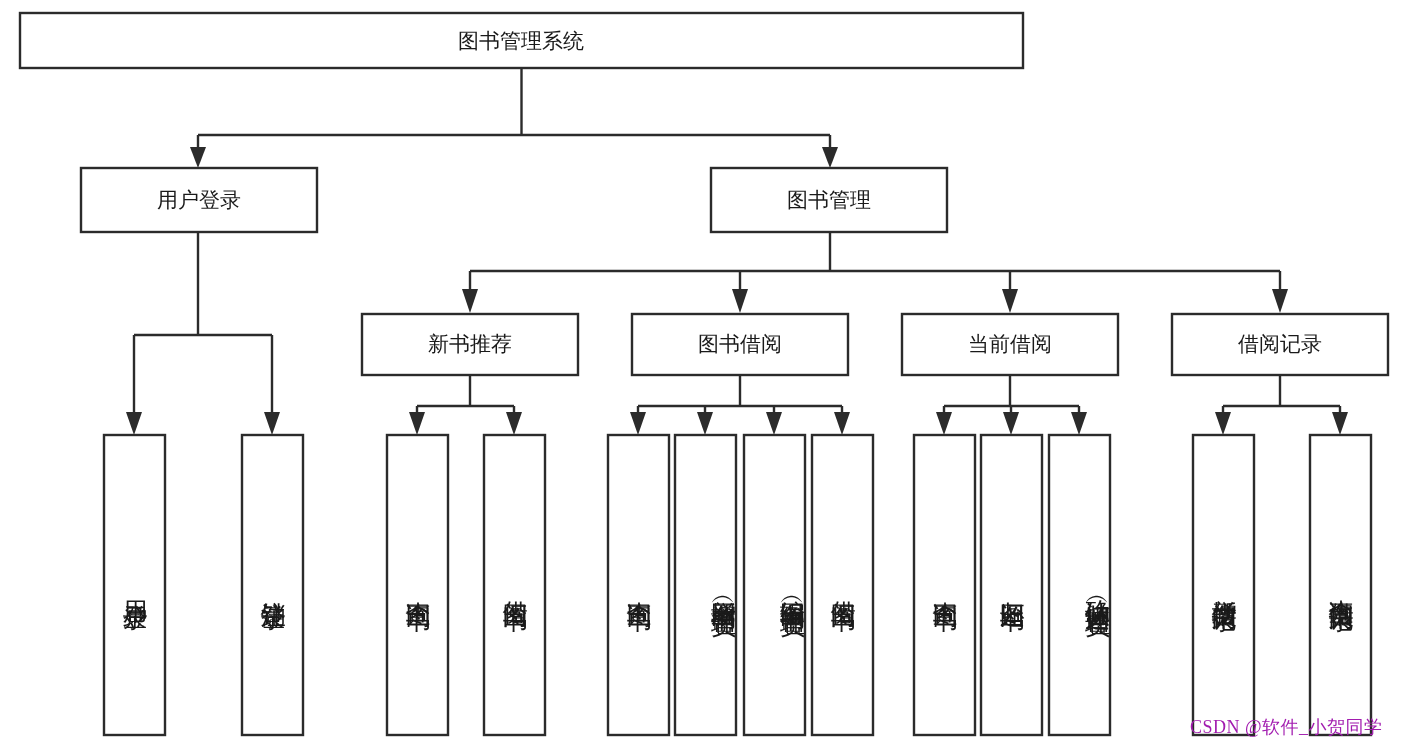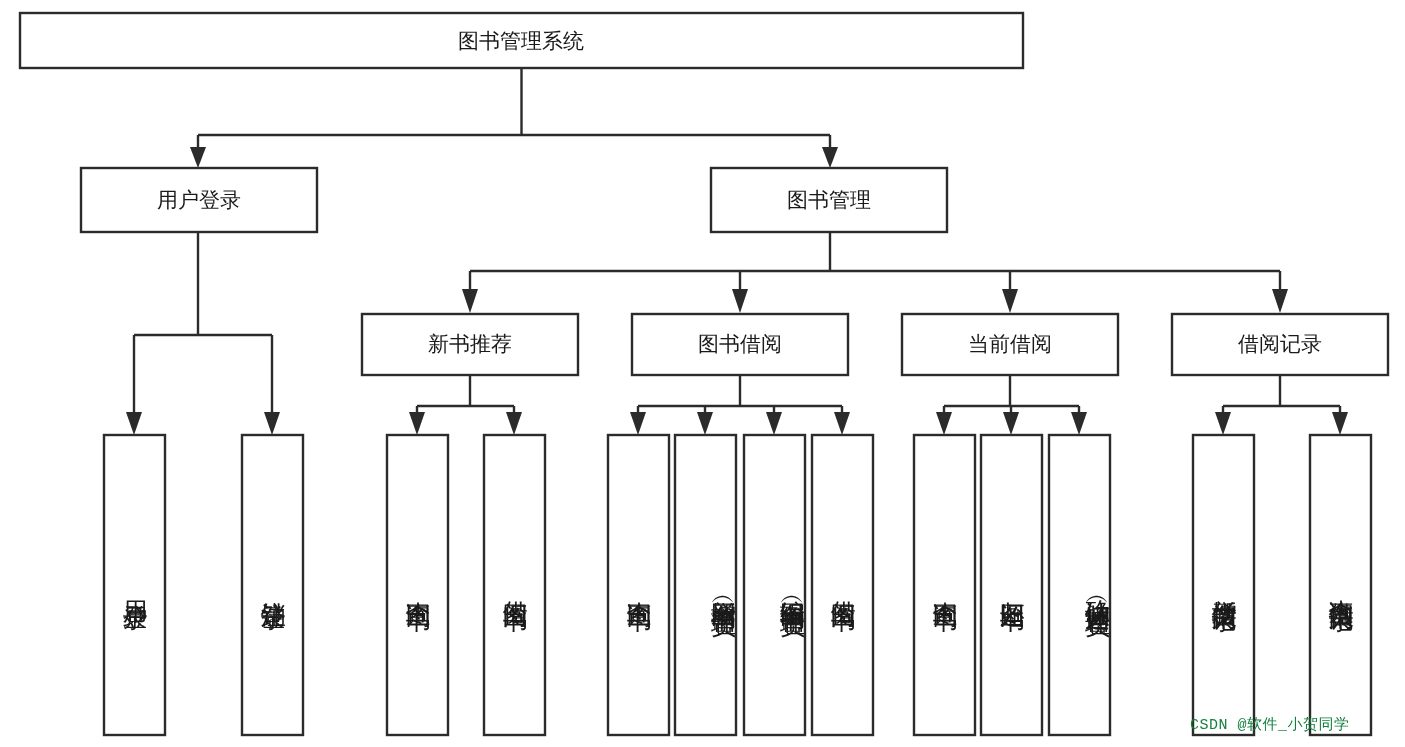--- a/index.html
+++ b/index.html
@@ -56,23 +56,23 @@
     line-height: 1.06;
     letter-spacing: 2px;
     color: #1a1a1a;
     white-space: nowrap;
     text-align: center;
     pointer-events: none;
     user-select: none;
   }
   .watermark {
     position: absolute;
-    font-family: Liberation Mono, monospace;
-    font-size: 15px;
-    color: #15803d;
+    font-family: Liberation Serif, serif;
+    font-size: 18px;
+    color: #a21caf;
     white-space: nowrap;
     letter-spacing: 0.5px;
   }
 </style>
 </head>
 <body>
 
 <div id="diagram-root">
 
   <svg id="tree-svg" viewBox="0 0 1405 747">

